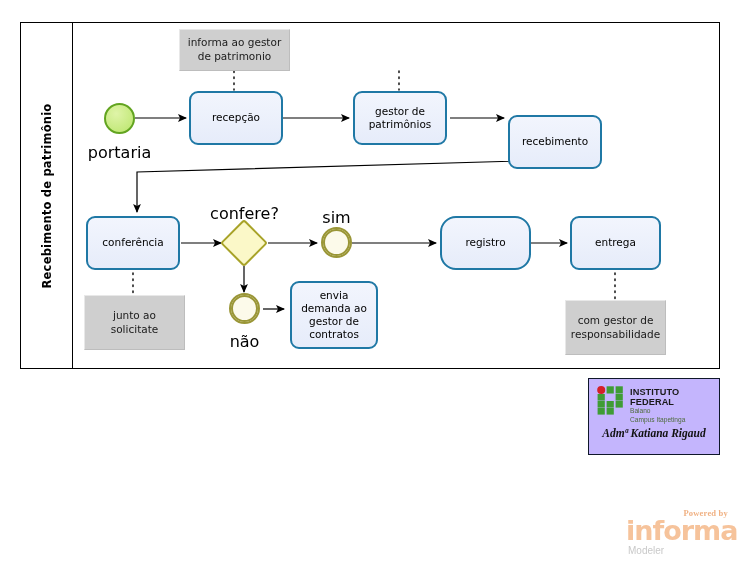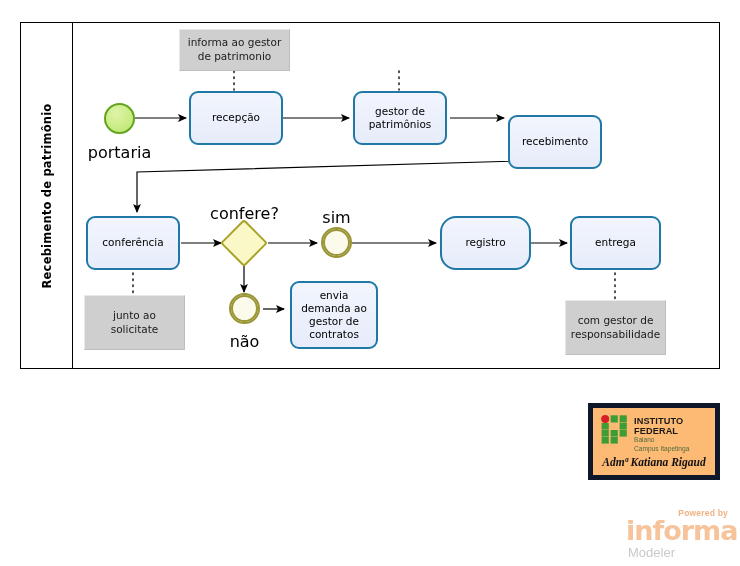--- a/index.html
+++ b/index.html
@@ -149,24 +149,23 @@
     text-align: center;
   }
 
   
   #logo-card {
     position: absolute;
     left: 588px;
     top: 378px;
     width: 132px;
     height: 77px;
-    border: 5px solid #0f172a;
-    background: #fdba74;
-    box-sizing: border-box;
-    margin-top: 25px;
+    border: 1px solid #0f172a;
+    background: #c4b5fd;
+    box-sizing: border-box;
   }
   #logo-row {
     position: absolute;
     left: 8px;
     top: 7px;
     display: flex;
     align-items: flex-start;
   }
   #logo-mark {
     width: 27px;
@@ -210,21 +209,21 @@
     position: absolute;
     left: 604px;
     top: 508px;
     width: 126px;
     height: 50px;
   }
   #bizagi-powered {
     position: absolute;
     right: 2px;
     top: 0;
-    font-family: Liberation Sans, sans-serif;
+    font-family: Liberation Serif, serif;
     font-size: 8.5px;
     font-weight: bold;
     color: #f0b183;
     letter-spacing: 0.2px;
   }
   #bizagi-word {
     position: absolute;
     left: 22px;
     top: 9px;
     font-family: "DejaVu Sans", sans-serif;
@@ -232,21 +231,21 @@
     font-weight: bold;
     color: #f6c39b;
     letter-spacing: -1px;
     line-height: 1;
   }
   #bizagi-sub {
     position: absolute;
     left: 24px;
     top: 37px;
     font-family: "Liberation Sans", sans-serif;
-    font-size: 13px;
+    font-size: 10px;
     color: #c9c9c9;
   }
 </style>
 </head>
 <body>
 
 <div id="canvas">
 
   <div id="pool">
     <div id="lane-header">

